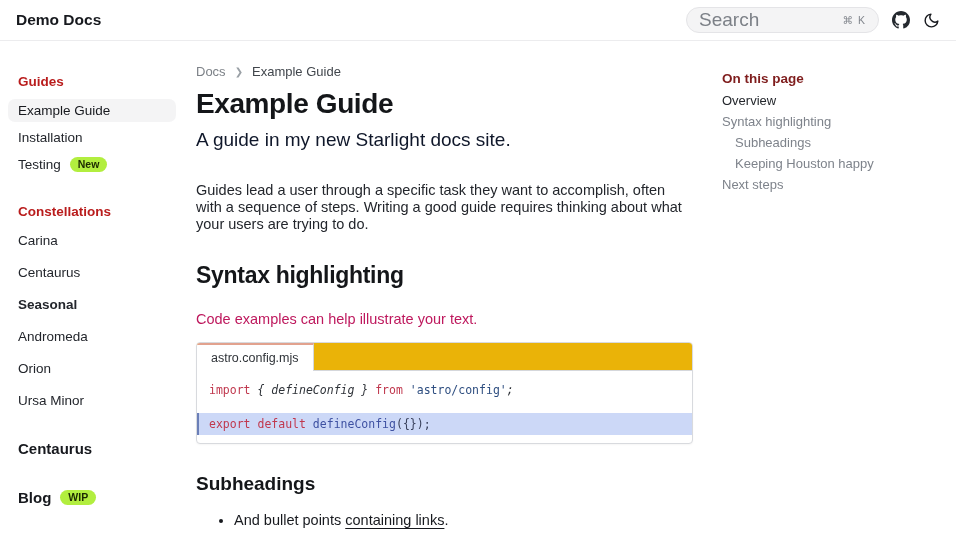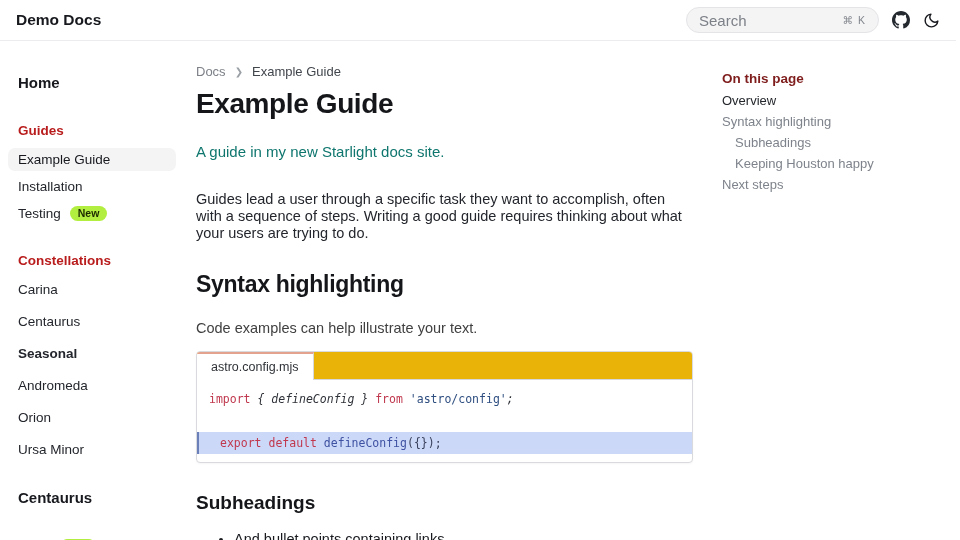--- a/index.html
+++ b/index.html
@@ -9,21 +9,21 @@
 
   
   .header { position:absolute; top:0; left:0; right:0; height:41px;
     border-bottom:1px solid #ececee; display:flex; align-items:center;
     padding:0 16px; background:#fff; z-index:10; }
   .logo { font-size:15.5px; font-weight:700; color:#17191e; cursor:pointer; }
   .header-right { margin-left:auto; display:flex; align-items:center; gap:13px; }
   .search-btn { width:193px; height:26px; border-radius:13px; background:#f4f4f5;
     border:1px solid #e4e4e7; display:flex; align-items:center; padding:0 12px;
     cursor:pointer; }
-  .search-label { font-size:15px; color:#7c8087; }
+  .search-label { font-size:19px; color:#7c8087; }
   .search-kbd { margin-left:auto; font-size:10.5px; color:#83878e; letter-spacing:1px; }
   .icon-btn { display:flex; align-items:center; justify-content:center; cursor:pointer; }
   .icon-btn svg { display:block; }
 
   
   .sidebar { position:absolute; top:41px; left:0; bottom:0; width:188px;
     padding:29px 12px 0 18px; }
   .side-item { display:flex; align-items:center; font-size:13.5px; color:#23262c;
     padding:4px 10px 4px 10px; margin-left:-10px; border-radius:7px; cursor:pointer; }
   .side-top { font-size:15px; font-weight:700; color:#17191e; }
@@ -40,40 +40,40 @@
 
   
   .main { position:absolute; top:41px; left:196px; width:497px; }
   .breadcrumb { margin-top:23px; display:flex; align-items:center; gap:9px;
     font-size:13px; }
   .crumb-root { color:#7c8187; cursor:pointer; }
   .crumb-sep { color:#9aa0a6; font-size:10px; }
   .crumb-cur { color:#41464c; cursor:pointer; }
   h1.page-title { margin-top:9px; font-size:28px; font-weight:700; color:#141619;
     letter-spacing:-0.4px; }
-  .subtitle { margin-top:23px; font-size:15px; color:#0f766e; }
+  .subtitle { margin-top:9px; font-size:19px; color:#0f172a; }
   .intro { margin-top:31px; font-size:14.5px; line-height:17px; color:#23262c; }
   h2.h2 { margin-top:29px; font-size:23px; font-weight:700; color:#141619;
     letter-spacing:-0.3px; }
-  .p2 { margin-top:22px; font-size:14.5px; color:#404040; }
+  .p2 { margin-top:22px; font-size:14.5px; color:#be185d; }
 
   
   .codeblock { margin-top:15px; border:1px solid #d8dade; border-radius:4px;
     background:#fff; overflow:hidden; box-shadow:0 1px 2px rgba(0,0,0,0.04); }
   .tabbar { height:28px; background:#eab308; border-bottom:1px solid #d5d7db;
     display:flex; }
   .tab { position:relative; background:#fff; border-right:1px solid #d5d7db;
     border-top:2px solid #e2a28e; padding:0 14px; font-size:12.5px; color:#2f3338;
     display:flex; align-items:center; height:28px; margin-bottom:-1px; }
   .code { font-family:"DejaVu Sans Mono", monospace; font-size:11.5px;
     padding:11px 0 8px; }
   .cline { padding:0 12px; height:17px; line-height:17px; white-space:pre; }
   .cline.blank { height:13px; }
-  .cline.hl { background:#ccd8f7; border-left:2px solid #6b7fb8; padding-left:21px;
-    height:22px; line-height:22px; margin-top:11px; }
+  .cline.hl { background:#ccd8f7; border-left:2px solid #6b7fb8; padding-left:10px;
+    height:22px; line-height:22px; margin-top:1px; }
   .tk-red { color:#c0384e; }
   .tk-fg  { color:#2e3238;font-style:italic; }
   .tk-str { color:#2e4e80; }
   .tk-fn  { color:#3e51a2; }
   .tk-p   { color:#39415c; }
 
   h3.h3 { margin-top:29px; font-size:19px; font-weight:700; color:#141619; }
   ul.bullets { margin-top:15px; padding-left:38px; }
   ul.bullets li { font-size:14.5px; color:#17191e; line-height:21px; }
   .inline-link { color:#17191e; text-decoration:underline; text-underline-offset:3px;
@@ -106,21 +106,20 @@
       </div>
       <div class="icon-btn">
         <svg width="17" height="17" viewBox="0 0 24 24" fill="none" stroke="#17191e" stroke-width="2" stroke-linecap="round" stroke-linejoin="round" aria-hidden="true">
           <path d="M21 12.79A9 9 0 1 1 11.21 3 7 7 0 0 0 21 12.79z"></path>
         </svg>
       </div>
     </div>
   </div>
 
   <nav class="sidebar">
-    <div class="side-item side-top mb-sect">Home</div>
 
     <div class="side-item side-group mb-group">Guides</div>
     <div class="side-item active mb-item">Example Guide</div>
     <div class="side-item mb-item">Installation</div>
     <div class="side-item mb-sect">
       <span>Testing</span>
       <span class="badge">New</span>
     </div>
 
     <div class="side-item side-group mb-group">Constellations</div>

